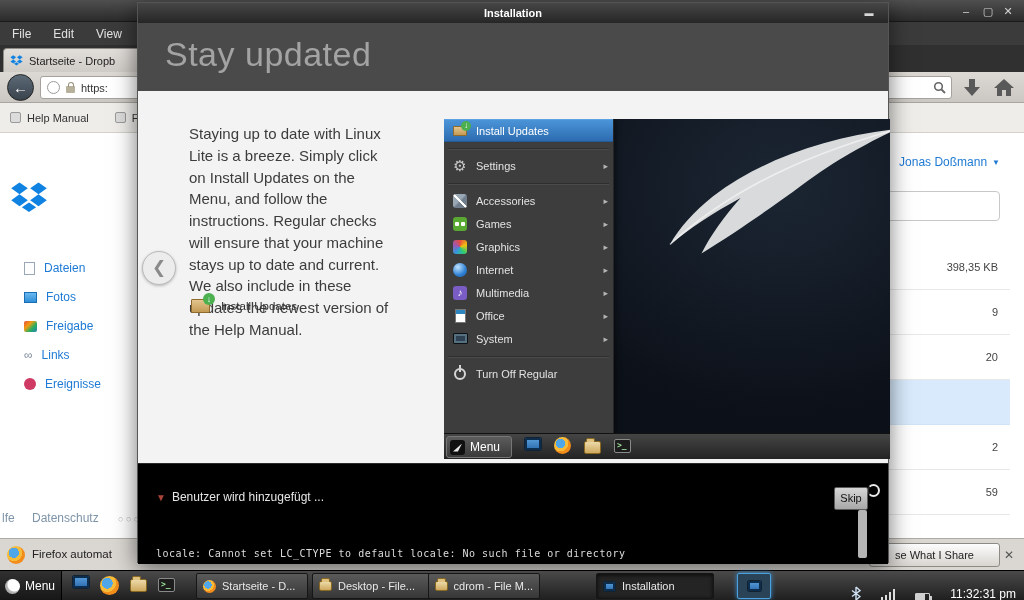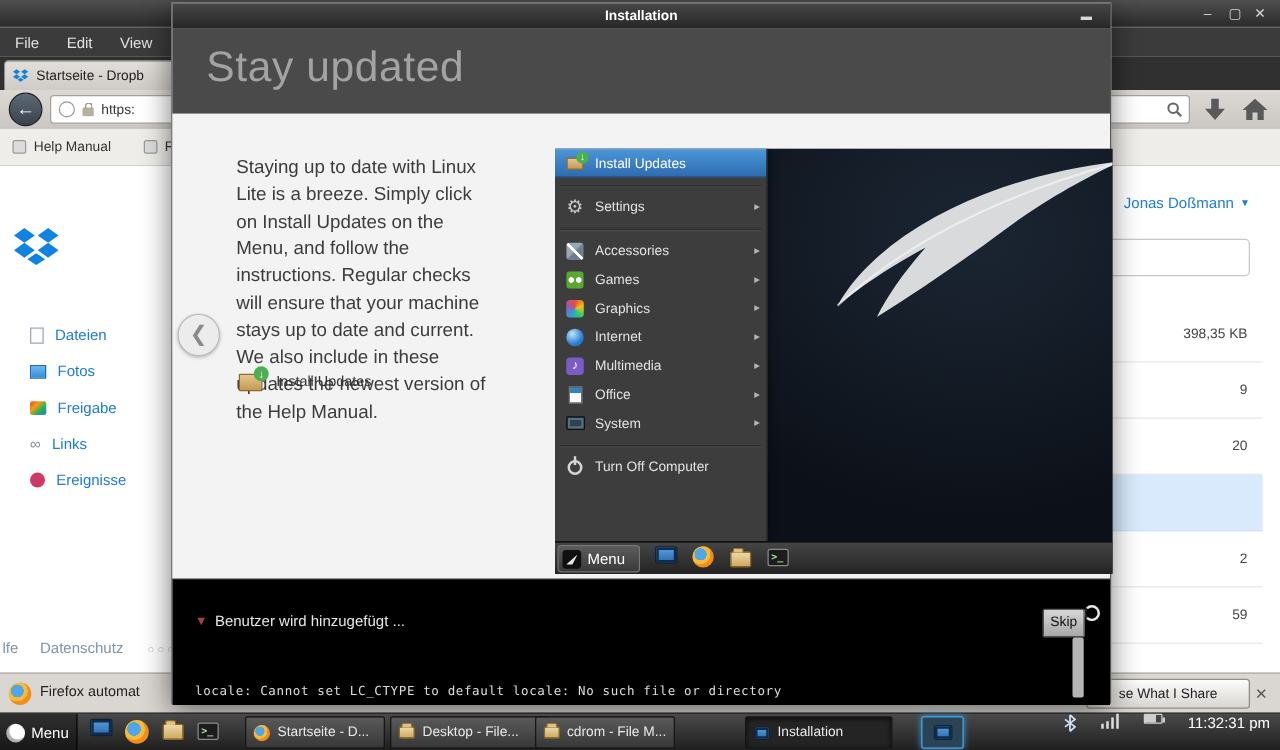--- a/index.html
+++ b/index.html
@@ -115,21 +115,21 @@
   .term-scroll{position:absolute;left:720px;top:46px;width:9px;height:48px;background:#b5b5b5;border-radius:2px}
 
   
   .taskbar{left:0;top:570px;width:1024px;height:30px;background:linear-gradient(#4a4a4a,#1f1f1f);border-top:1px solid #000;z-index:20}
   .tb-menu{position:absolute;left:0;top:0;width:62px;height:30px;background:linear-gradient(#303030,#161616);border-right:1px solid #000;display:flex;align-items:center;gap:5px;padding-left:5px;color:#fff;font-size:12px}
   .lite-logo{width:15px;height:15px;border-radius:50%;background:radial-gradient(circle at 62% 38%,#ffffff 0 48%,#b9b9b9 55%,#8c8c8c)}
   .tb-launch{position:absolute;top:4px}
   .tb-win{position:absolute;top:2px;height:26px;background:linear-gradient(#5a5a5a,#373737);border:1px solid #161616;border-radius:2px;display:flex;align-items:center;gap:6px;padding:0 6px;color:#e8e8e8;font-size:11px;white-space:nowrap;overflow:hidden}
   .tb-win.active{background:#242424;box-shadow:inset 0 1px 4px rgba(0,0,0,.8)}
   .tb-win.mini{justify-content:center;border:1px solid #4aa3e0;background:#2b4356;box-shadow:0 0 5px #3d8fd0}
-  .tray{position:absolute;right:0;top:0;height:30px;display:flex;align-items:flex-start;gap:20px;padding-right:8px;color:#fff}
+  .tray{position:absolute;right:0;top:0;height:30px;display:flex;align-items:flex-end;gap:20px;padding-right:8px;color:#fff}
   .sigbars{display:flex;align-items:flex-end;gap:1.5px;height:12px}
   .sigbars i{display:block;width:2.5px;background:#ddd}
   .battery{width:15px;height:8px;border:1px solid #cfcfcf;border-radius:1px;position:relative;background:linear-gradient(90deg,#cfcfcf 0 70%,transparent 70%)}
   .battery::after{content:"";position:absolute;right:-3px;top:2px;width:2px;height:4px;background:#cfcfcf}
   .clock{font-size:12px}
 
   .feather{position:absolute;right:-14px;top:-6px;width:330px;height:170px;filter:blur(.4px)}
 </style>
 </head>
 <body>
@@ -362,21 +362,21 @@
                 <span class="ic ic-monitor"></span>
               </span>
             <span>System</span>
             <span class="marrow">▸</span>
           </div>
           <div class="msep"></div>
           <div class="mi">
             <span class="micon">
                 <span class="ic ic-power"></span>
               </span>
-            <span>Turn Off Computer</span>
+            <span>Turn Off Regular</span>
           </div>
         </div>
 
         <div class="shot-bar">
           <div class="shot-menu-btn">
             <span class="menu-logo"></span>
             <span>Menu</span>
           </div>
           <span class="bar-ic ic ic-screens" style="left:80px"></span>
           <span class="bar-ic ic ic-firefox" style="left:110px;width:17px;height:17px"></span>

